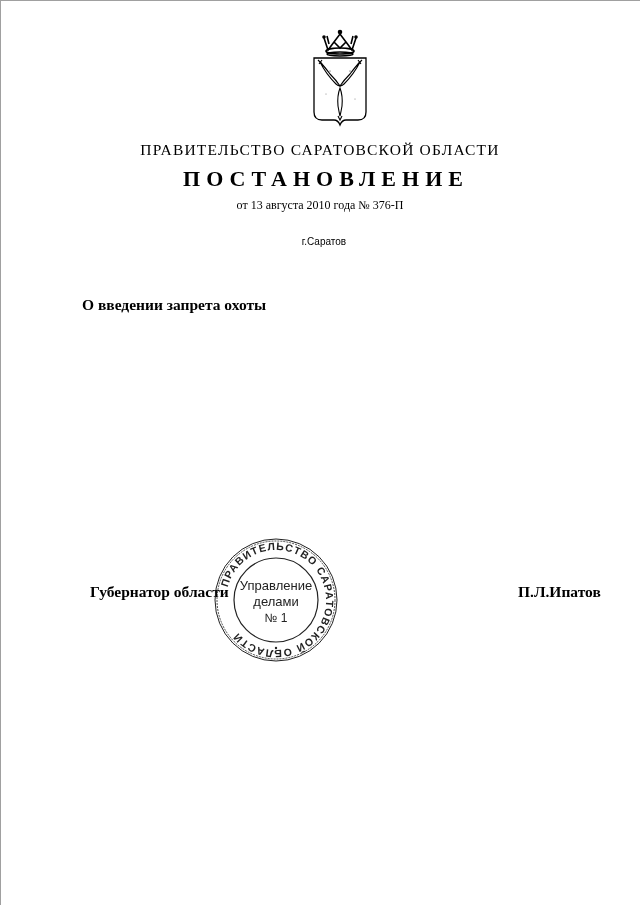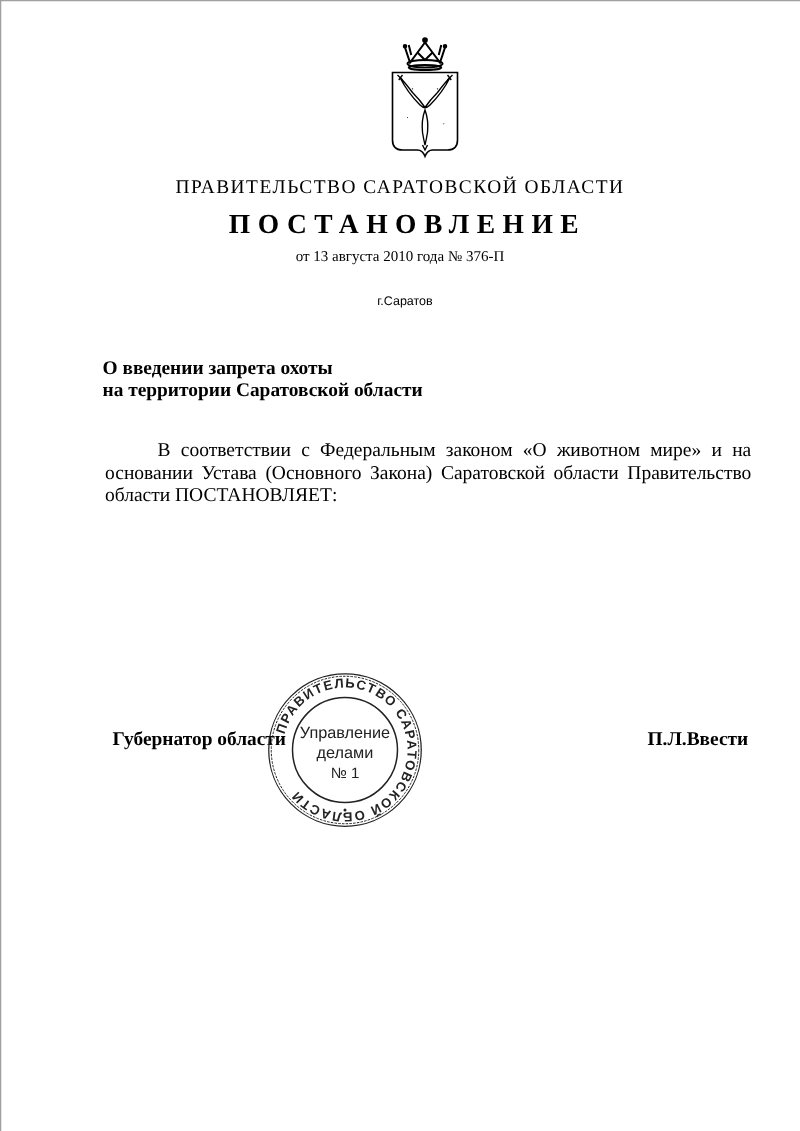--- a/index.html
+++ b/index.html
@@ -13,21 +13,21 @@
     border-top: 1px solid #a0a0a0; border-left: 1px solid #a0a0a0;
     box-sizing: border-box; pointer-events: none;
   }
   .emblem { position: absolute; left: 300px; top: 24px; width: 80px; height: 110px; }
   .center-line { position: absolute; left: 0; width: 640px; text-align: center; white-space: nowrap; }
   .gov-title { top: 141px; font-size: 15.5px; letter-spacing: 1.2px; font-variant: small-caps; text-transform: lowercase; }
   .gov-title span { text-transform: none; }
   .doc-type { top: 166px; font-size: 22px; font-weight: bold; letter-spacing: 6px; padding-left: 6px; }
   .doc-date { top: 198px; font-size: 12px; }
   .doc-city { top: 236px; font-size: 10px; font-family: "Liberation Sans", sans-serif; padding-left: 4px; }
-  .subject { position: absolute; left: 82px; top: 286px; font-size: 15.5px; font-weight: bold; line-height: 18px; }
+  .subject { position: absolute; left: 82px; top: 296px; font-size: 15.5px; font-weight: bold; line-height: 18px; }
   .body-text {
     position: absolute; left: 84px; top: 352px; width: 517px;
     font-size: 15.6px; line-height: 18.2px; text-align: justify;
   }
   .body-text p { margin: 0; }
   .indent { text-indent: 42px; }
   .sig-left { position: absolute; left: 90px; top: 583px; font-size: 15.5px; font-weight: bold; }
   .sig-right { position: absolute; left: 518px; top: 583px; font-size: 15.5px; font-weight: bold; }
   .stamp { position: absolute; left: 212px; top: 536px; width: 128px; height: 128px; }
 </style>
@@ -67,29 +67,27 @@
   </g>
 </svg>
 
 <div class="center-line gov-title"><span>ПРАВИТЕЛЬСТВО САРАТОВСКОЙ ОБЛАСТИ</span></div>
 <div class="center-line doc-type">ПОСТАНОВЛЕНИЕ</div>
 <div class="center-line doc-date">от 13 августа 2010 года № 376-П</div>
 <div class="center-line doc-city">г.Саратов</div>
 
 <div class="subject">
   <div>О введении запрета охоты</div>
-  <div>на территории Саратовской области</div>
 </div>
 
 <div class="body-text">
-  <p class="indent">В соответствии с Федеральным законом «О животном мире» и на основании Устава (Основного Закона) Саратовской области Правительство области ПОСТАНОВЛЯЕТ:</p>
 </div>
 
 <div class="sig-left">Губернатор области</div>
-<div class="sig-right">П.Л.Ввести</div>
+<div class="sig-right">П.Л.Ипатов</div>
 
 <svg class="stamp" viewBox="0 0 128 128">
   <defs>
     <path id="ringPath" d="M64 64 m-50 0 a50 50 0 1 1 100 0 a50 50 0 1 1 -100 0"></path>
   </defs>
   <circle cx="64" cy="64" r="61" fill="none" stroke="#222" stroke-width="1"></circle>
   <circle cx="64" cy="64" r="59" fill="none" stroke="#222" stroke-width="0.8" stroke-dasharray="2 1"></circle>
   <circle cx="64" cy="64" r="42" fill="none" stroke="#222" stroke-width="1.2"></circle>
   <text font-family="Liberation Sans, sans-serif" font-size="10.5" font-weight="bold" fill="#222" letter-spacing="1.1">
     <textPath href="#ringPath" startOffset="4%">ПРАВИТЕЛЬСТВО САРАТОВСКОЙ ОБЛАСТИ</textPath>

